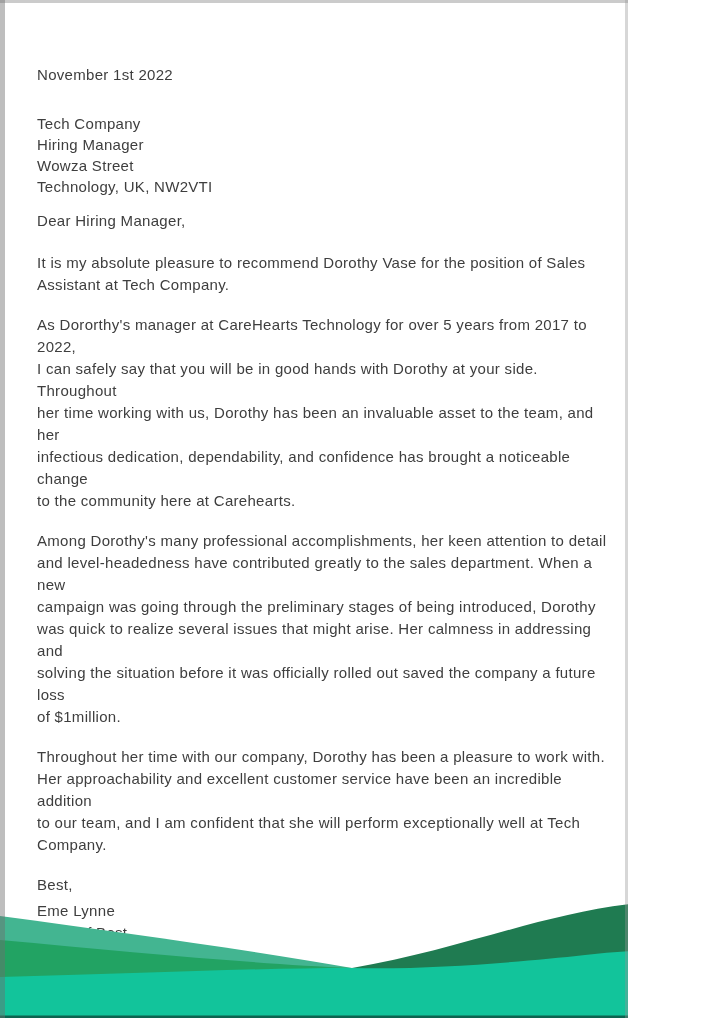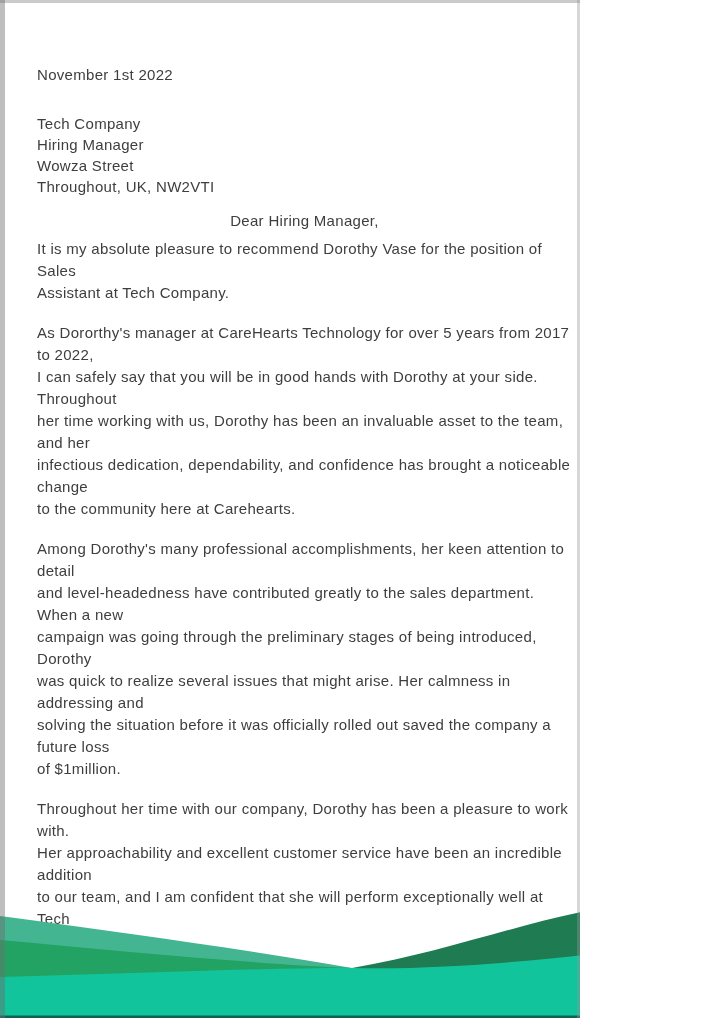--- a/index.html
+++ b/index.html
@@ -3,21 +3,21 @@
 <meta charset="utf-8">
 <style>
   html, body {
     margin: 0;
     padding: 0;
     background: #ffffff;
     font-family: "Liberation Sans", sans-serif;
   }
   .page {
     position: relative;
-    width: 580px;
+    width: 628px;
     height: 1018px;
     background: #ffffff;
     overflow: hidden;
     box-sizing: border-box;
   }
   
   .edge {
     position: absolute;
     z-index: 5;
     pointer-events: none;
@@ -30,21 +30,21 @@
     position: relative;
     z-index: 2;
     padding: 64px 8px 0 37px;
     color: #3e3e3e;
     font-size: 15px;
     line-height: 22px;
     letter-spacing: 0.3px;
   }
   .date { margin-bottom: 27px; }
   .address { line-height: 21px; margin-bottom: 13px; }
-  .salutation { margin-bottom: 6px; text-align: center; }
+  .salutation { margin-bottom: 20px; }
   .para {
     margin: 0 0 18px 0;
     white-space: pre-line;
   }
   .closing { margin-bottom: 4px; }
   .signature { line-height: 22px; }
 
   .wave-footer {
     position: absolute;
     z-index: 3;
@@ -61,21 +61,21 @@
 <div class="page">
 
   <div class="letter-body">
 
     <div class="date">November 1st 2022</div>
 
     <div class="address">
       <div>Tech Company</div>
       <div>Hiring Manager</div>
       <div>Wowza Street</div>
-      <div>Throughout, UK, NW2VTI</div>
+      <div>Technology, UK, NW2VTI</div>
     </div>
 
     <div class="salutation">Dear Hiring Manager,</div>
 
     <p class="para">It is my absolute pleasure to recommend Dorothy Vase for the position of Sales
 Assistant at Tech Company.</p>
     <p class="para">As Dororthy's manager at CareHearts Technology for over 5 years from 2017 to 2022,
 I can safely say that you will be in good hands with Dorothy at your side. Throughout
 her time working with us, Dorothy has been an invaluable asset to the team, and her
 infectious dedication, dependability, and confidence has brought a noticeable change

